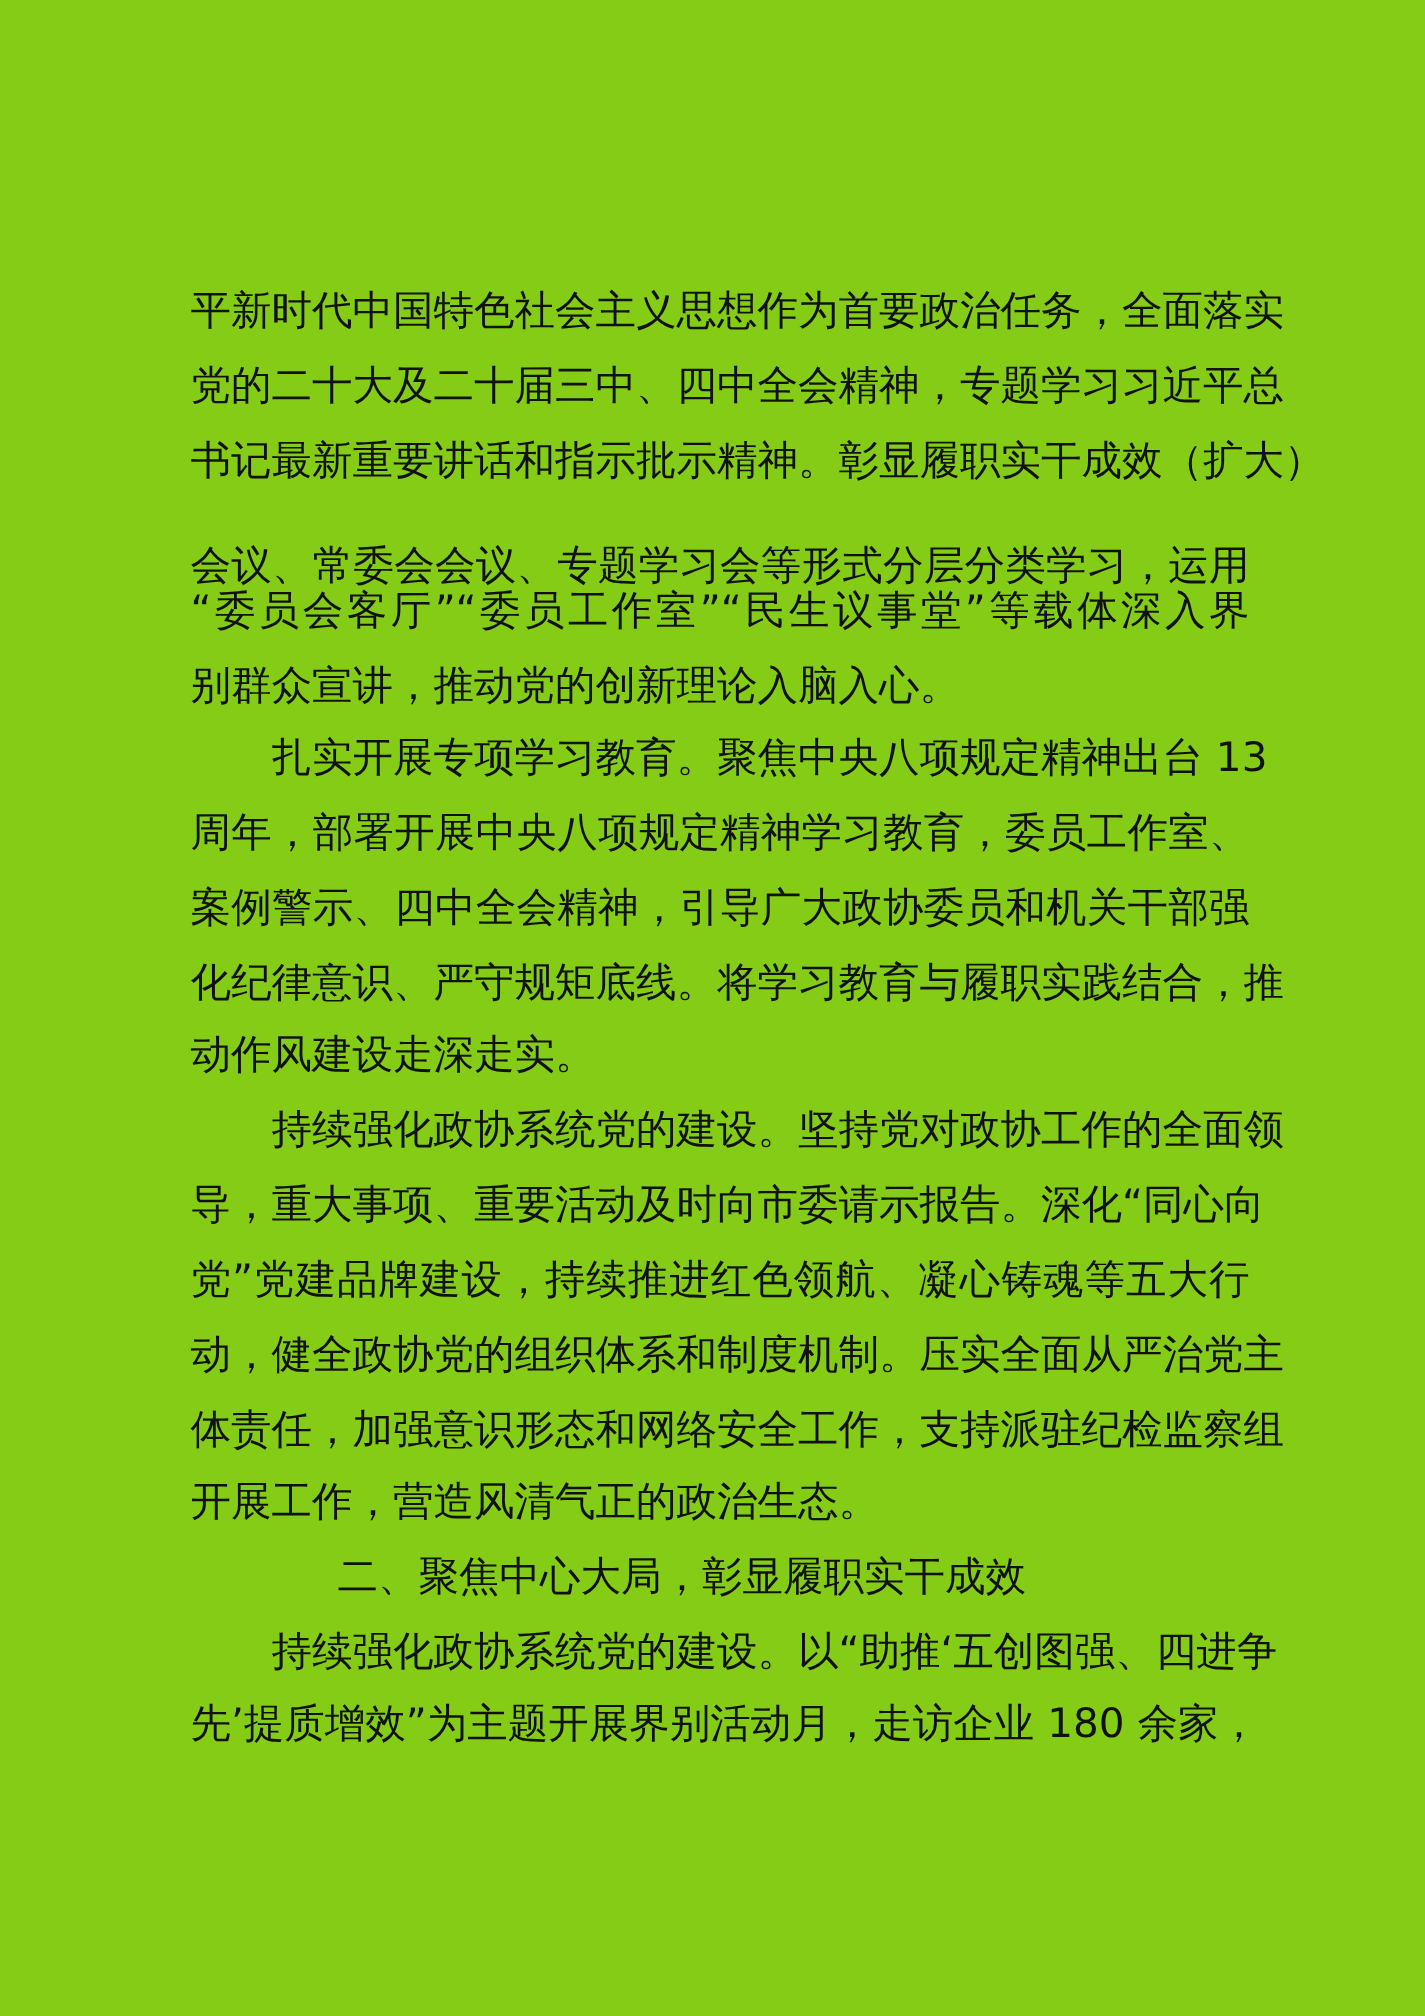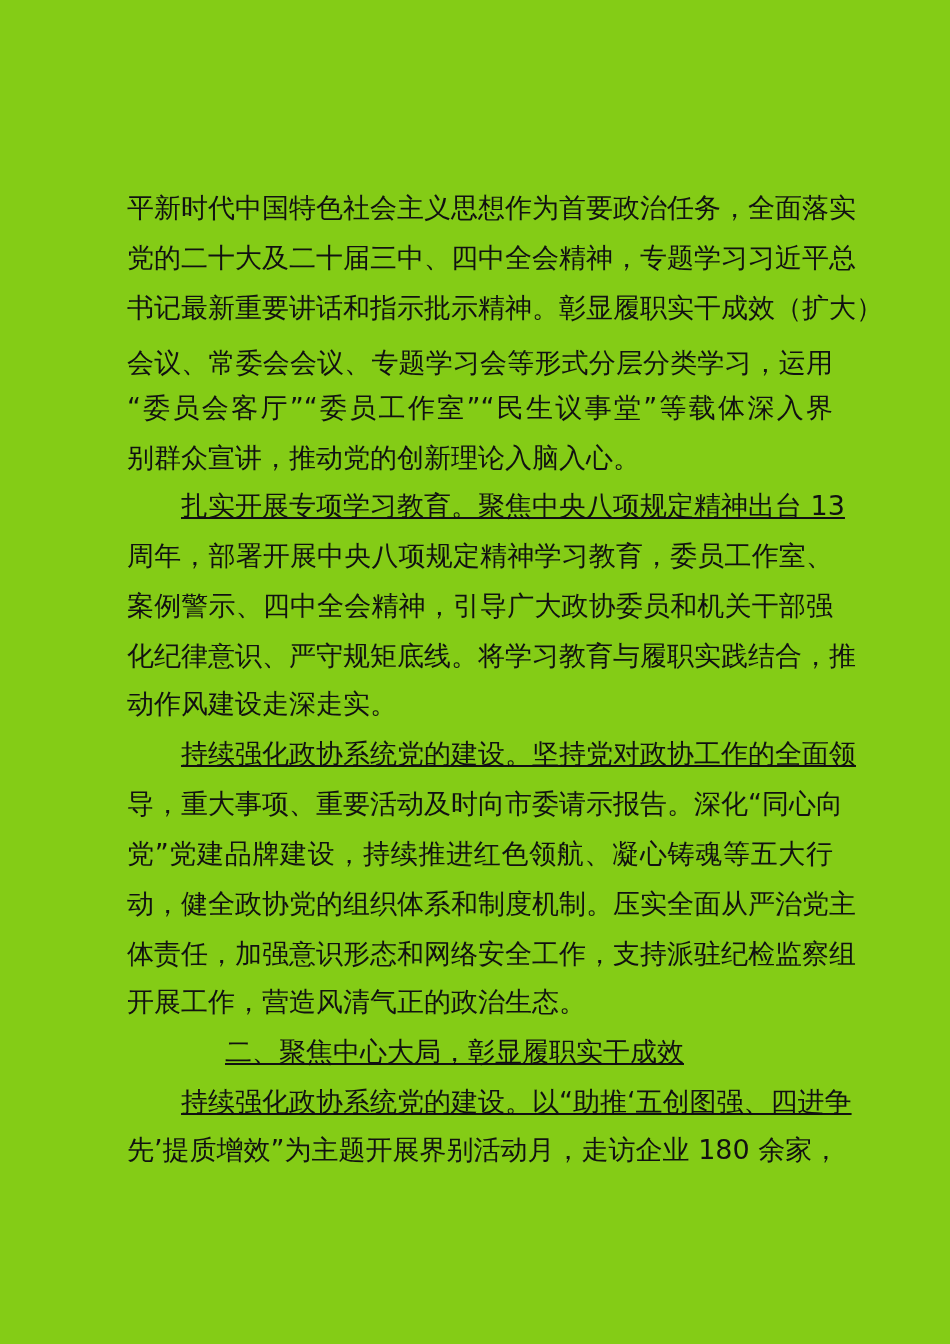--- a/index.html
+++ b/index.html
@@ -34,37 +34,36 @@
       text-align: justify;
       text-align-last: justify;
       letter-spacing: 0px;
     }
     .line.last {
       text-align-last: left;
     }
     .line.indent {
       left: 181px;
       width: 652px;
-      text-decoration: underline;
     }
     .line.heading {
       text-align-last: left;
       margin-left: 44px;
     }
   </style>
 </head>
 <body>
 
 <div class="page">
 
   <div>
     <div class="line" style="top:183px">平新时代中国特色社会主义思想作为首要政治任务，全面落实</div>
     <div class="line" style="top:233px">党的二十大及二十届三中、四中全会精神，专题学习习近平总</div>
     <div class="line" style="top:283px">书记最新重要讲话和指示批示精神。彰显履职实干成效（扩大）</div>
-    <div class="line" style="top:338px">会议、常委会会议、专题学习会等形式分层分类学习，运用</div>
+    <div class="line" style="top:353px">会议、常委会会议、专题学习会等形式分层分类学习，运用</div>
     <div class="line" style="top:383px">“委员会客厅”“委员工作室”“民生议事堂”等载体深入界</div>
     <div class="line last" style="top:433px">别群众宣讲，推动党的创新理论入脑入心。</div>
   </div>
 
   <div>
     <div class="line indent" style="top:481px">扎实开展专项学习教育。聚焦中央八项规定精神出台 13</div>
     <div class="line" style="top:531px">周年，部署开展中央八项规定精神学习教育，委员工作室、</div>
     <div class="line" style="top:581px">案例警示、四中全会精神，引导广大政协委员和机关干部强</div>
     <div class="line" style="top:631px">化纪律意识、严守规矩底线。将学习教育与履职实践结合，推</div>
     <div class="line last" style="top:679px">动作风建设走深走实。</div>

